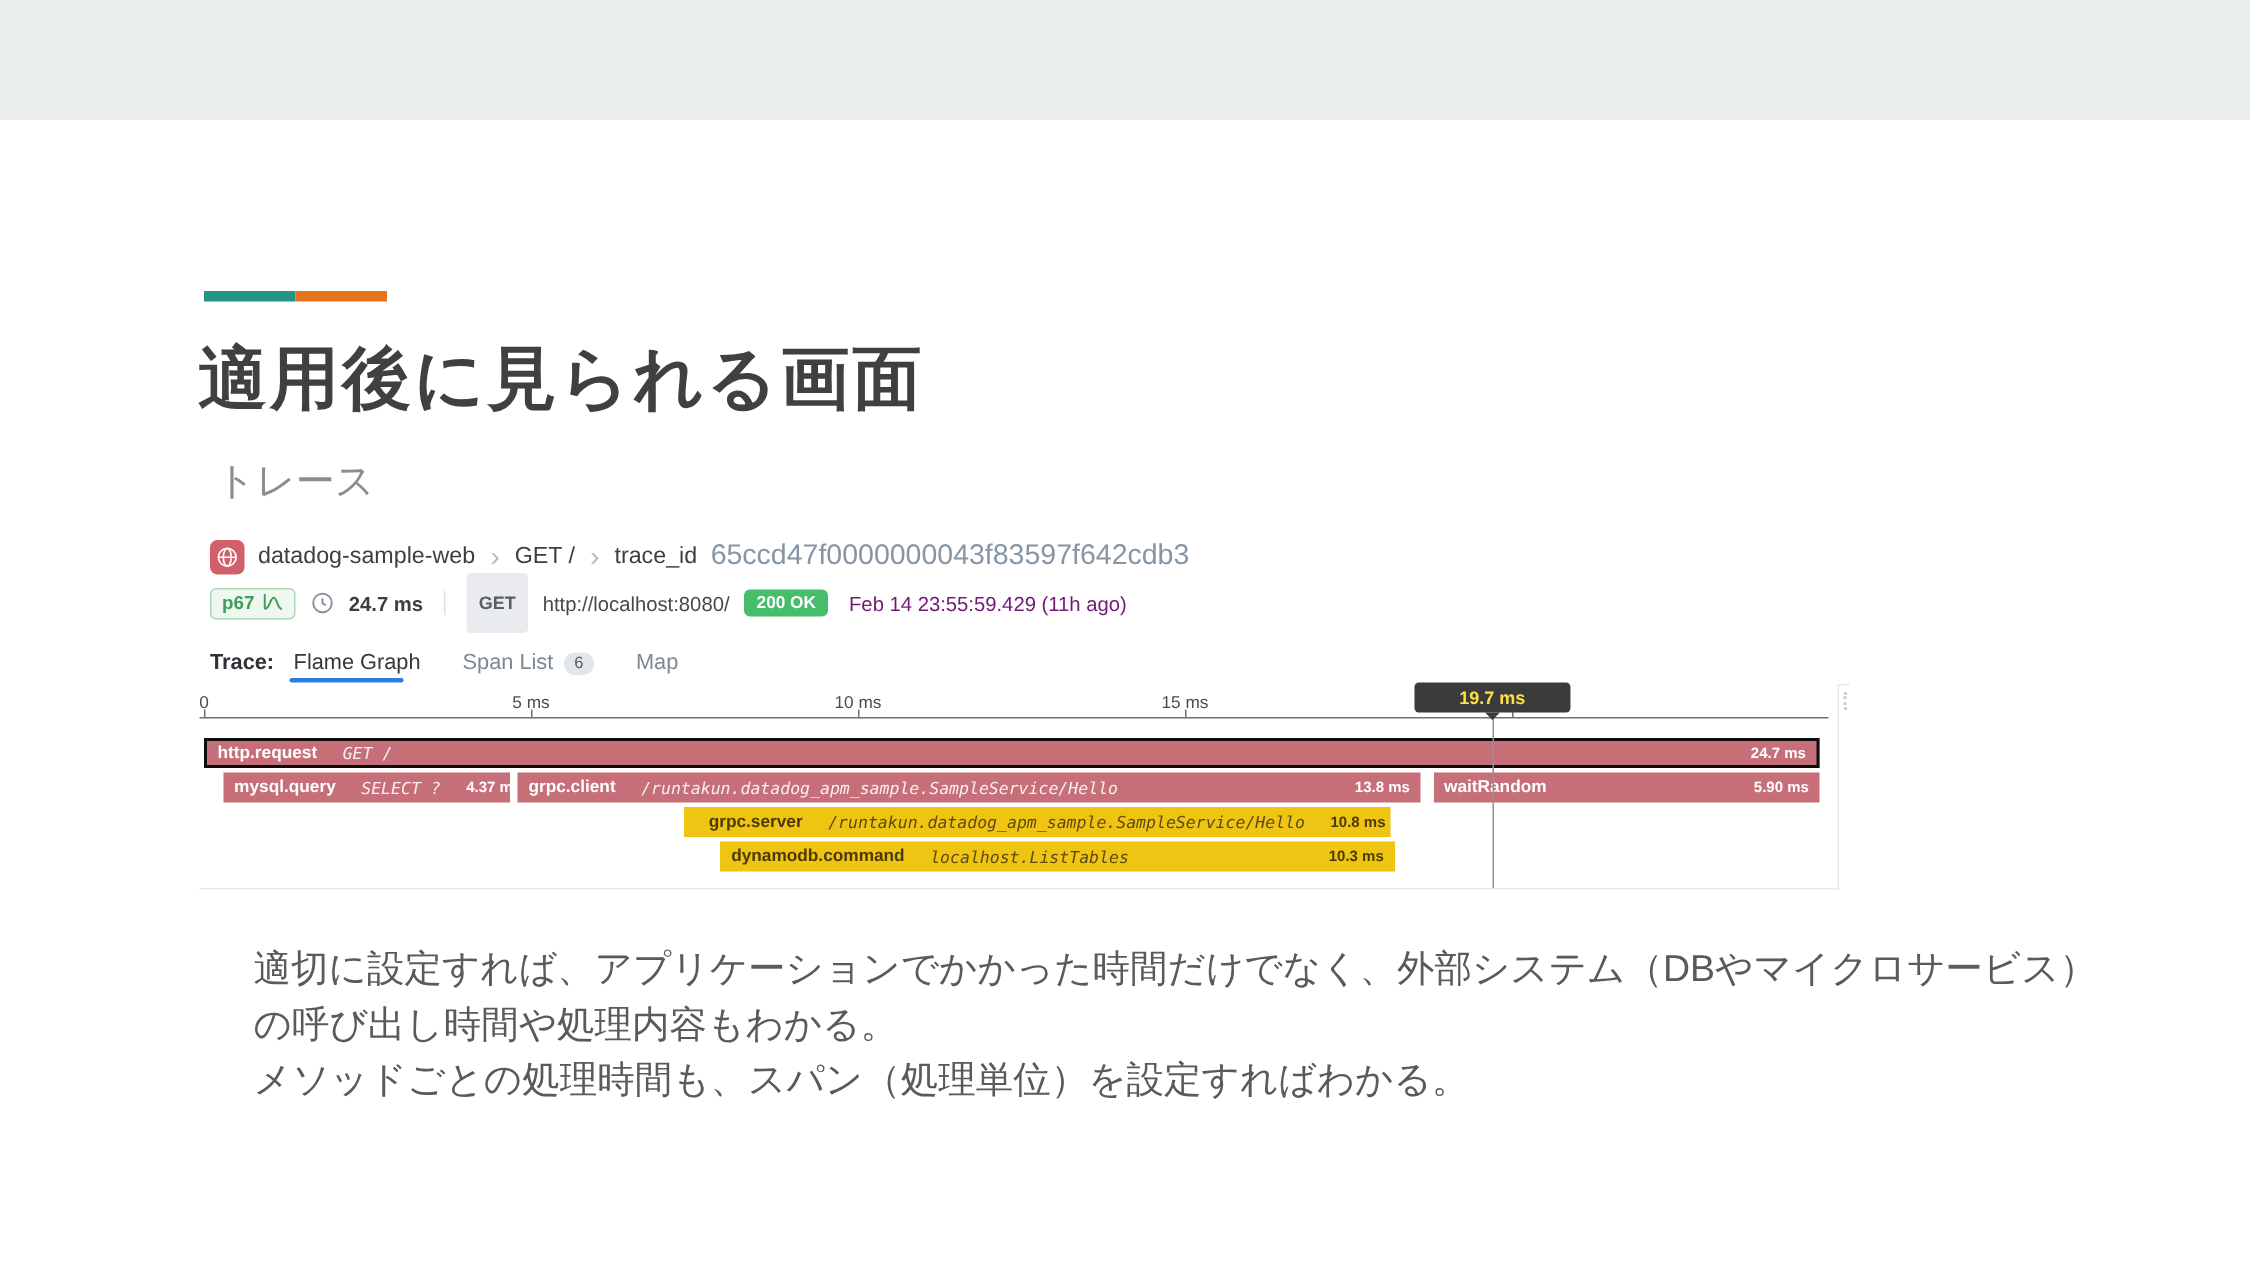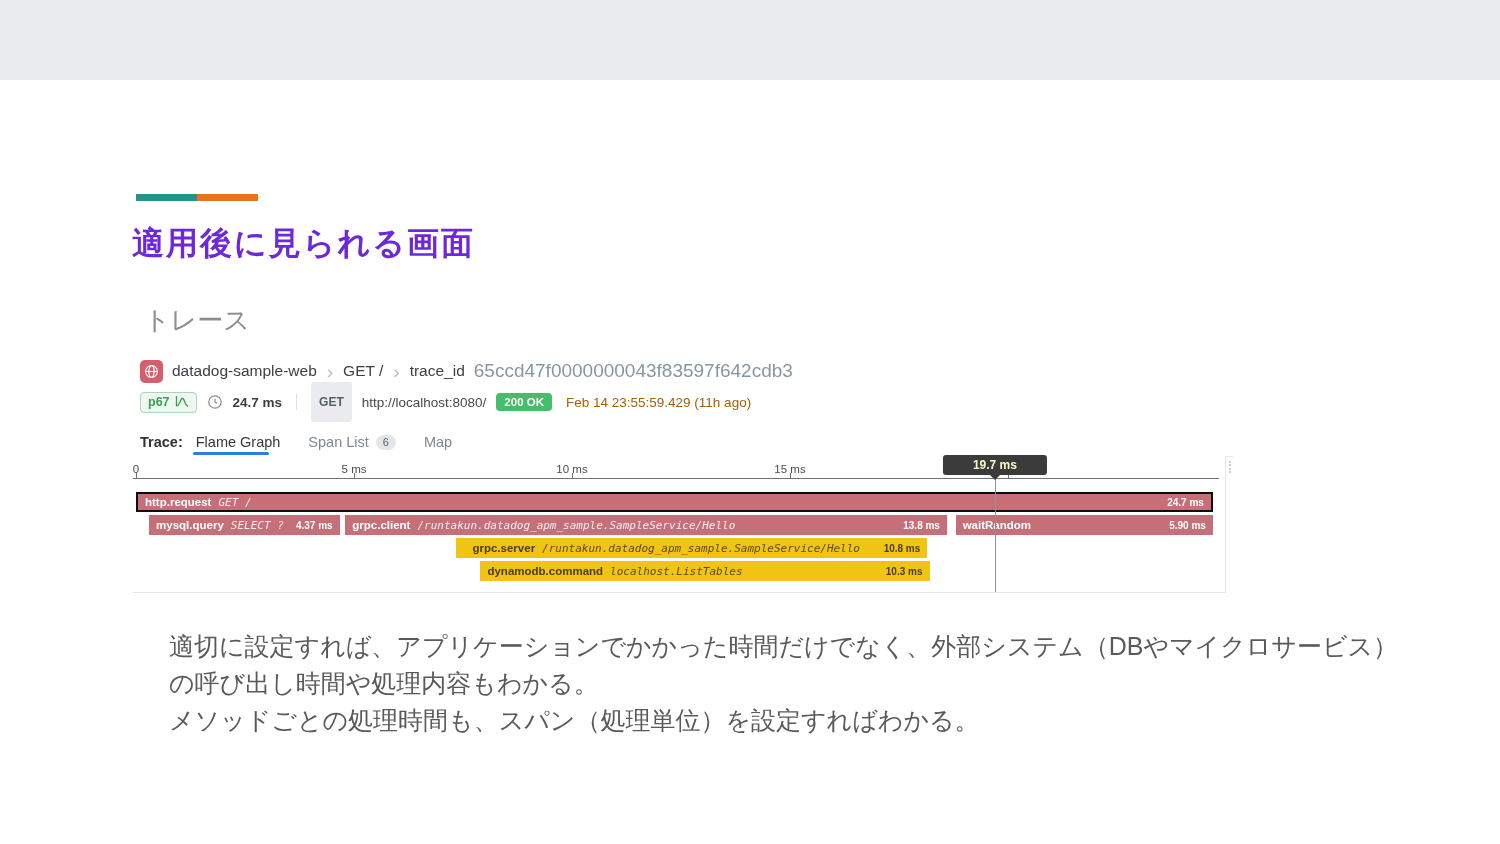--- a/index.html
+++ b/index.html
@@ -4,22 +4,22 @@
 <style>
   html,body{margin:0;padding:0;background:#fff;}
   .canvas{position:relative;width:1500px;height:844px;background:#ffffff;overflow:hidden;
           font-family:"Liberation Sans",sans-serif;color:#333;}
   .topband{position:absolute;left:0;top:0;width:1500px;height:80px;background:#e9edee;}
 
   
   .accent{position:absolute;left:136px;top:194px;width:122px;height:7px;display:flex;}
   .accent .teal{width:61px;height:7px;}
   .accent .orange{width:61px;height:7px;}
-  .slide-title{position:absolute;left:132px;top:222px;font-size:32px;font-weight:800;
-               letter-spacing:2px;color:#6d28d9;}
+  .slide-title{position:absolute;left:132px;top:222px;font-size:46px;font-weight:800;
+               letter-spacing:2px;color:#404040;}
   .slide-subtitle{position:absolute;left:144px;top:303px;font-size:26px;color:#8c8c8c;}
 
   
   .breadcrumb{position:absolute;left:140px;top:358px;height:26px;display:flex;align-items:center;gap:9px;}
   .svc-icon{width:23px;height:23px;border-radius:5px;background:#d2606b;display:flex;
             align-items:center;justify-content:center;}
   .bc-strong{font-size:15.5px;font-weight:400;color:#3b3f44;}
   .bc-sep{font-size:19px;color:#b4bcc4;line-height:1;padding:0 1px;}
   .bc-id{font-size:19px;color:#8796a5;}
 
@@ -27,50 +27,50 @@
   .meta{position:absolute;left:140px;top:391px;height:22px;display:flex;align-items:center;gap:10px;}
   .pct-badge{display:flex;align-items:center;gap:5px;border:1px solid #abd6b6;background:#eef8f1;
              color:#3e9e57;font-size:12.5px;font-weight:700;border-radius:4px;padding:2px 7px;}
   .clock{display:flex;align-items:center;}
   .dur{font-size:13.5px;font-weight:700;color:#3b3f44;}
   .meta-div{width:1px;height:16px;background:#dcdfe3;margin:0 4px;}
   .method-pill{background:#e9ebee;color:#566069;font-weight:700;font-size:12px;border-radius:3px;
                padding:13px 8px;}
   .url{font-size:13.5px;color:#44484d;}
   .status-pill{color:#fff;font-weight:700;font-size:11.5px;border-radius:4px;padding:3px 8px;}
-  .timestamp{font-size:13.5px;color:#a16207;margin-left:4px;}
+  .timestamp{font-size:13.5px;color:#701a75;margin-left:4px;}
 
   
   .tabs{position:absolute;left:140px;top:430px;height:24px;display:flex;align-items:center;}
   .tabs .prefix{font-size:14.5px;font-weight:700;color:#2f3237;margin-right:13px;}
   .tab{font-size:14.5px;color:#7e8893;margin-right:28px;display:flex;align-items:center;gap:7px;cursor:pointer;}
   .tab.active{color:#34383d;font-weight:400;}
   .tab .count{background:#e3e6e9;color:#596066;font-size:11px;border-radius:9px;
               padding:2px 7px;line-height:1;}
   .tab-underline{position:absolute;left:193px;top:452px;width:76px;height:3px;border-radius:2px;}
   .tabs-border{position:absolute;left:133px;top:456px;width:1100px;height:1px;background:#e7eaec;}
 
   
   .flame-panel{position:absolute;left:133px;top:456px;width:1092px;height:136px;background:#fff;
                border-right:1px solid #e4e7e9;border-bottom:1px solid #e4e7e9;}
   .axis-line{position:absolute;left:0;top:22px;width:1086px;height:1px;background:#6b7278;}
   .tick-label{position:absolute;top:7px;transform:translateX(-50%);font-size:11.5px;color:#4c4c4c;white-space:nowrap;}
   .tick-mark{position:absolute;top:17px;width:1px;height:5px;background:#6b7278;}
   .flame-span{position:absolute;height:20px;box-sizing:border-box;display:flex;align-items:center;
-              gap:7px;padding:0 7px;overflow:hidden;white-space:nowrap;cursor:pointer;}
+              gap:17px;padding:0 7px;overflow:hidden;white-space:nowrap;cursor:pointer;}
   .flame-span.red{color:#fff;}
   .flame-span.red .res{color:rgba(255,255,255,0.88);}
   .flame-span.yellow{color:#4d3b05;}
   .flame-span.yellow .res{color:#5d4a10;}
   .flame-span.selected{border:2px solid #0d0d0d;}
   .flame-span .nm{font-size:11.5px;font-weight:700;}
   .flame-span .res{font-size:11px;font-style:italic;font-family:"DejaVu Sans Mono",monospace;}
   .flame-span .durlab{margin-left:auto;font-size:10px;font-weight:600;}
   .cursor-line{position:absolute;top:22px;bottom:0;width:1px;background:#8b9197;}
-  .cursor-tip{position:absolute;top:-1px;transform:translateX(-50%);color:#fef9c3;font-size:12px;
+  .cursor-tip{position:absolute;top:-1px;transform:translateX(-50%);color:#fde047;font-size:12px;
               font-weight:700;border-radius:3px;padding:3px 30px;white-space:nowrap;}
   .cursor-tip:after{content:"";position:absolute;left:50%;bottom:-5px;transform:translateX(-50%);
               border-left:5px solid transparent;border-right:5px solid transparent;}
   .panel-dots{position:absolute;left:1096px;top:5px;width:3px;height:12px;
               border-left:2px dotted #c9ced3;}
 
   
   .body-text{position:absolute;left:144px;top:628px;width:1260px;font-size:25px;
              line-height:37px;color:#5a5a5a;margin-left:25px;}
 </style>

